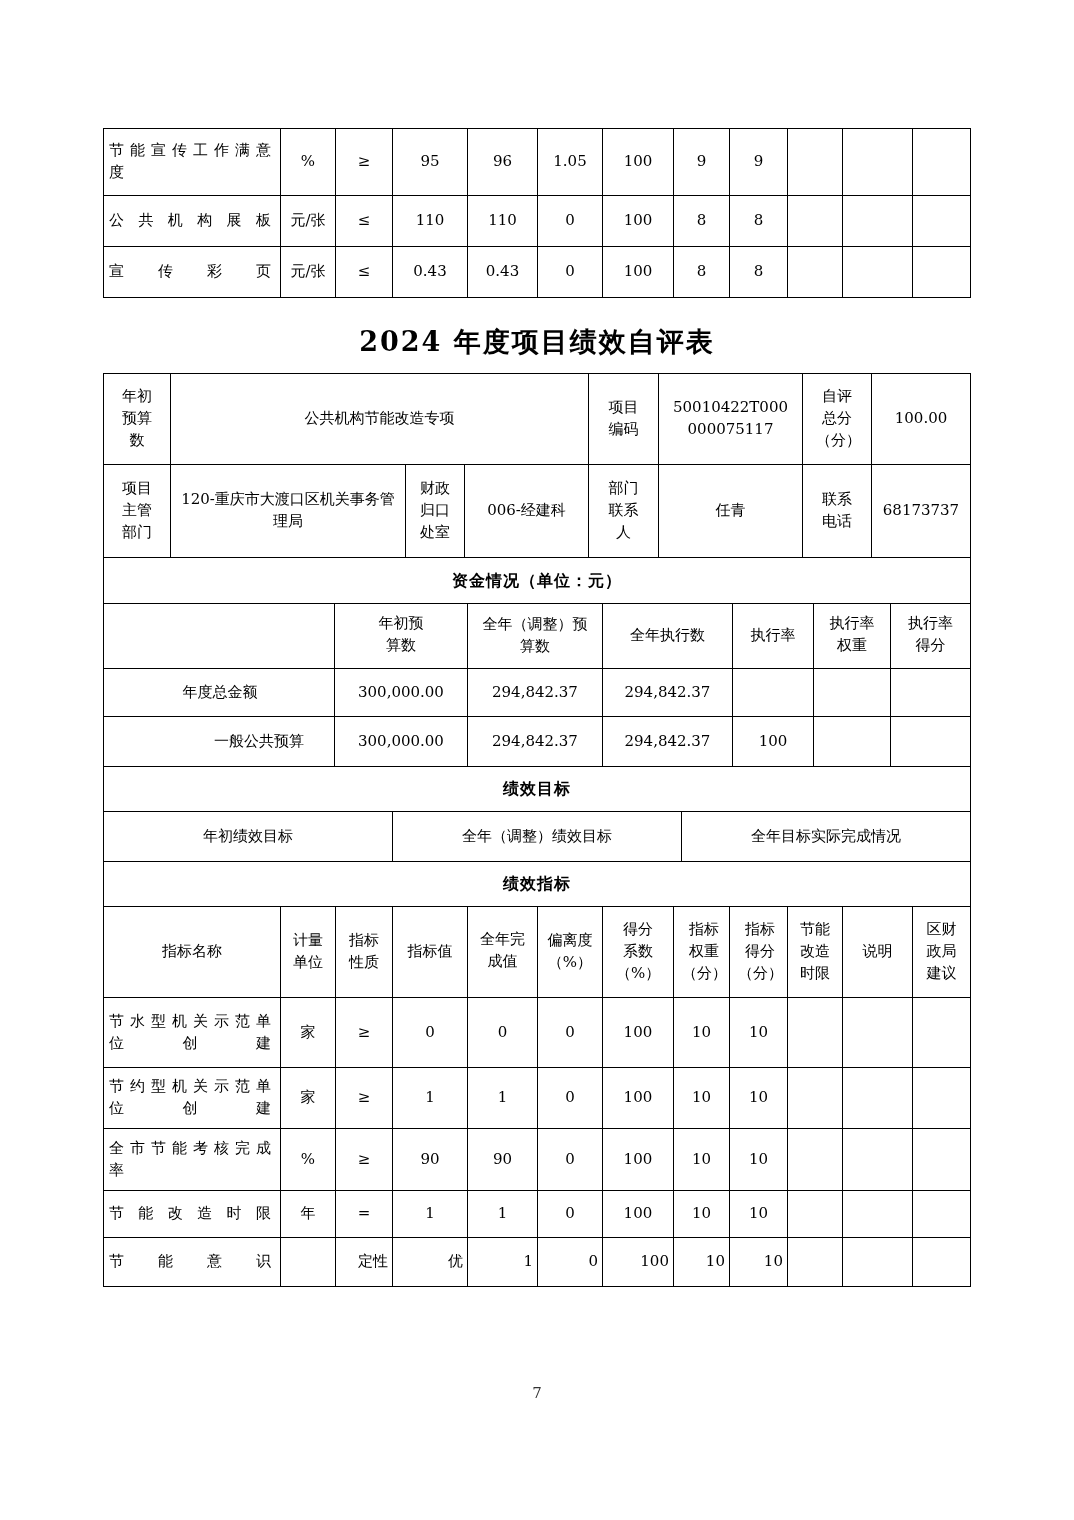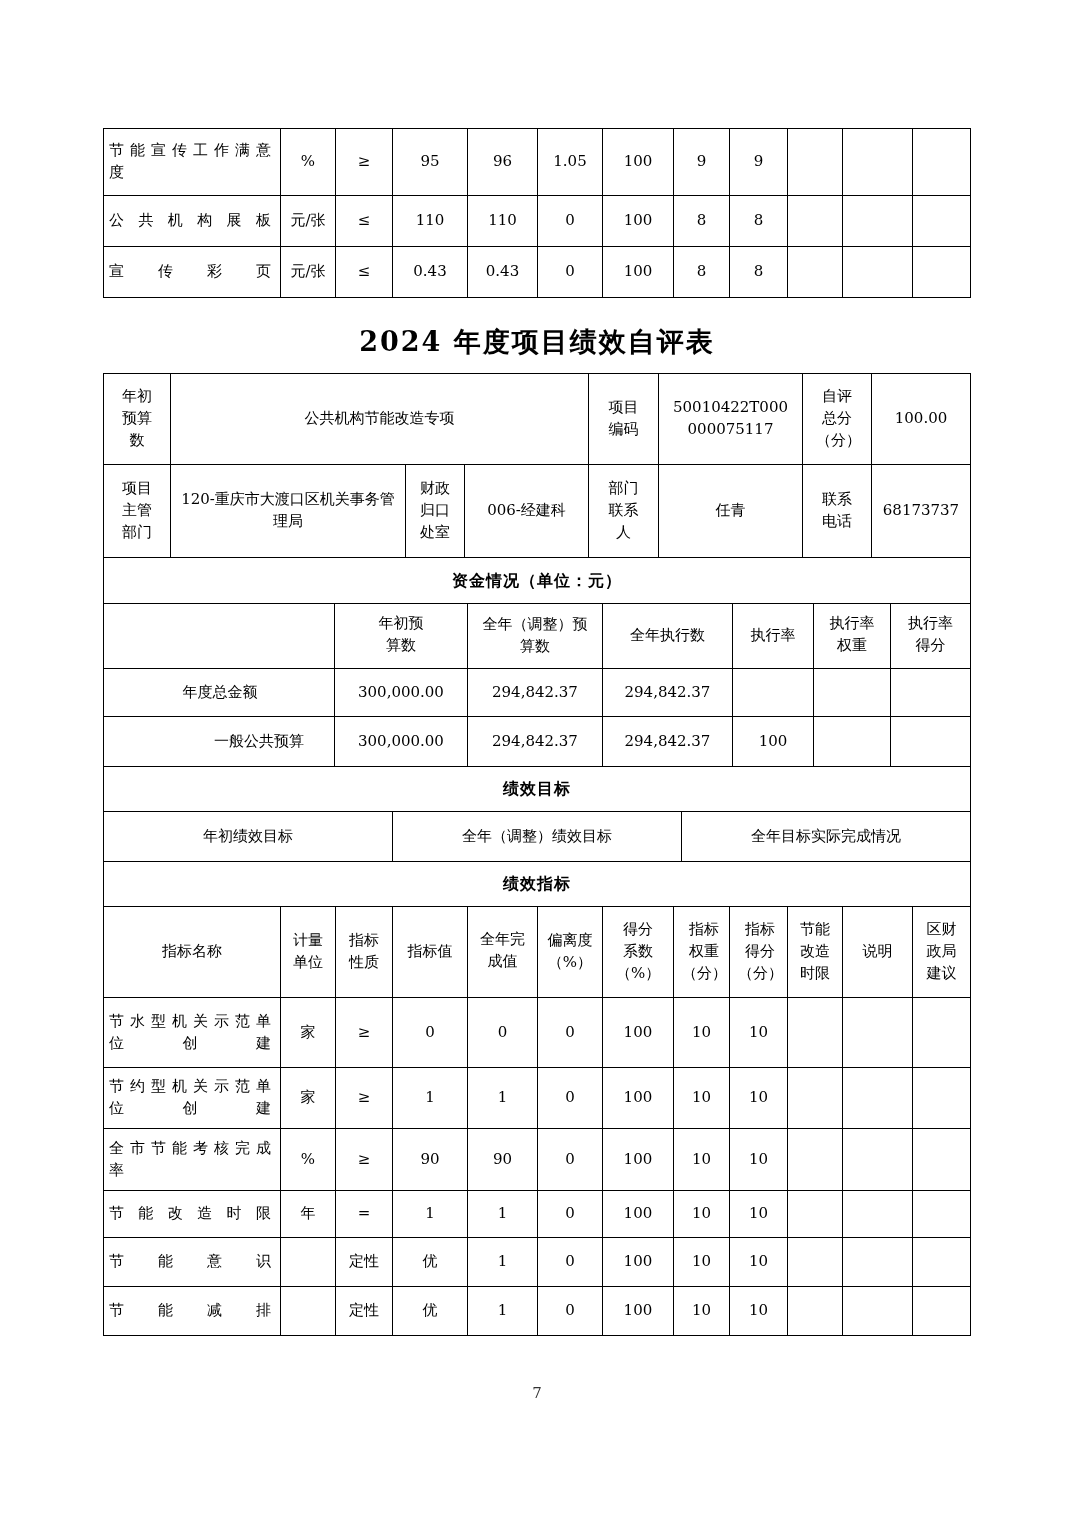--- a/index.html
+++ b/index.html
@@ -29,21 +29,21 @@
   }
   .fl{text-align:center;}
   .pl6{padding-left:6px;}.pl22{padding-left:22px;}.pl84{padding-left:84px;}
   span.w44{display:inline-block;max-width:44px;}
   span.w46{display:inline-block;max-width:46px;font-family:Liberation Mono, monospace;}
   span.w48{display:inline-block;max-width:48px;}
   span.w106{display:inline-block;max-width:106px;}
   span.code{display:inline-block;max-width:122px;word-break:break-all;}
   
   tr.h40>td{height:40px;} tr.h41>td{height:41px;} tr.h42>td{height:42px;}
-  tr.h43>td{height:43px;} tr.h44>td{height:44px;} tr.h45>td{height:45px;}
+  tr.h43>td{height:43px;} tr.h44>td{height:44px;text-align:right;} tr.h45>td{height:45px;}
   tr.h46>td{height:46px;} tr.h56>td{height:56px;} tr.h57>td{height:57px;}
   tr.h60>td{height:60px;} tr.h62>td{height:62px;} tr.h63>td{height:63px;}
   tr.h65>td{height:65px;} tr.h86>td,tr.h86>th{height:86px;}
   tr.h88>td{height:88px;}
   .pagenum{
     position:absolute;left:0;top:1384px;width:100%;
     text-align:center;font-size:15px;color:#333;
   }
 </style>
 </head>
@@ -305,31 +305,17 @@
         <td>优</td>
         <td>1</td>
         <td>0</td>
         <td>100</td>
         <td>10</td>
         <td>10</td>
         <td></td>
         <td></td>
         <td></td>
       </tr>
-      <tr class="h44">
-        <td class="name">节能减排</td>
-        <td></td>
-        <td>定性</td>
-        <td>优</td>
-        <td>1</td>
-        <td>0</td>
-        <td>100</td>
-        <td>10</td>
-        <td>10</td>
-        <td></td>
-        <td></td>
-        <td></td>
-      </tr>
     </tbody>
   </table>
 
   <div class="pagenum">7</div>
 </div>
 
 </body></html>

